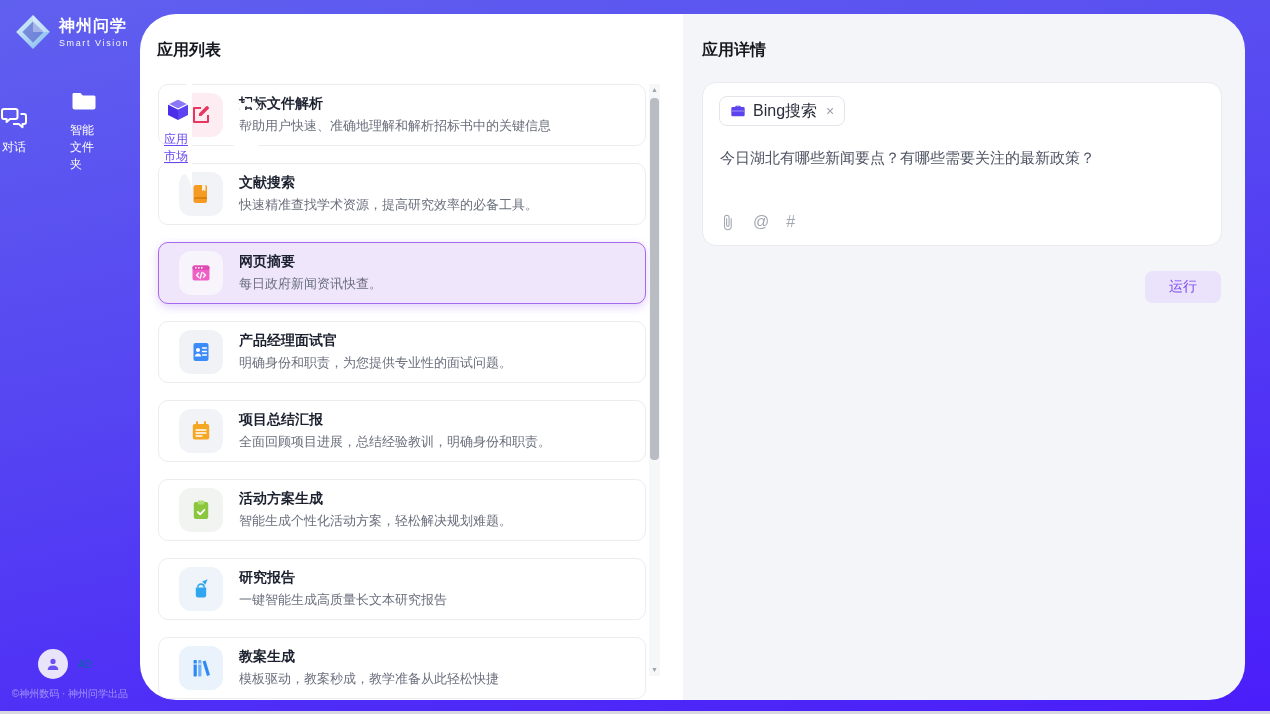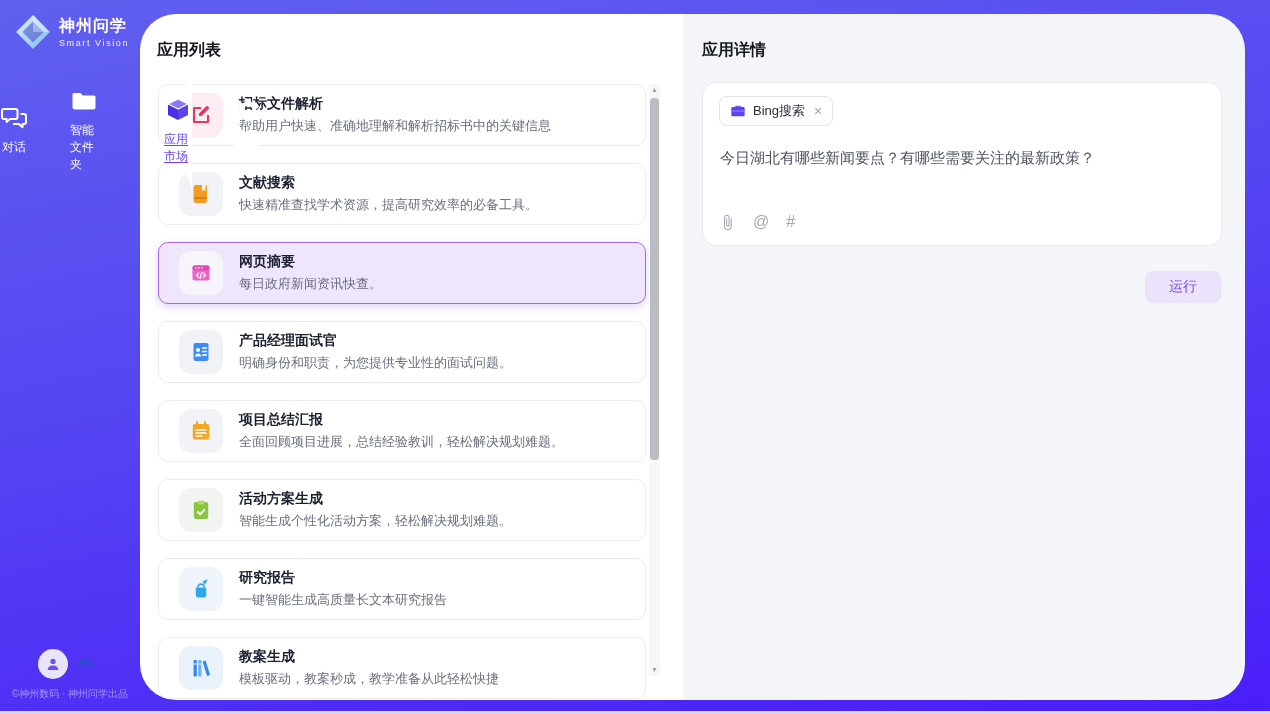--- a/index.html
+++ b/index.html
@@ -53,21 +53,21 @@
   
   .scrollbar { position:absolute; right:23px; top:70px; width:11px; height:592px; background:#f6f7f9; border-radius:2px; }
   .scroll-arrow { position:absolute; left:0; width:11px; height:12px; text-align:center; font-size:7px; line-height:12px; color:#9ea3ad; cursor:pointer; }
   .scroll-arrow.up { top:0; } .scroll-arrow.down { bottom:0; }
   .scroll-thumb { position:absolute; left:1px; top:14px; width:9px; height:362px; background:#b9bcc3; border-radius:4px; cursor:pointer; }
   
   .prompt-card { position:absolute; left:19px; top:68px; width:520px; height:164px; background:#fff; border:1px solid #e9e9ef; border-radius:14px; }
   .tool-tag { position:absolute; left:16px; top:13px; height:30px; display:inline-flex; align-items:center; gap:7px;
     padding:0 10px; background:#fff; border:1px solid #e4e4ea; border-radius:8px; cursor:pointer; }
   .tool-tag svg { width:16px; height:16px; display:block; }
-  .tag-label { font-size:13px; color:#2a2e3a; }
+  .tag-label { font-size:16px; color:#2a2e3a; }
   .tag-close { font-size:14px; color:#9aa0ab; margin-left:2px; cursor:pointer; }
   .prompt-text { position:absolute; left:17px; top:64px; right:16px; font-size:15px; color:#4c5261; line-height:1.5; cursor:text; }
   .composer-icons { position:absolute; left:16px; bottom:14px; display:flex; gap:17px; align-items:center; }
   .composer-icons .icn { cursor:pointer; display:flex; align-items:center; }
   .composer-icons .icn svg { width:17px; height:17px; fill:#a2a6b0; }
   .glyph { font-size:16px; color:#a2a6b0; }
   .run-button { position:absolute; right:24px; top:257px; padding:7px 24px; background:var(--run-bg,#ebe2fb);
     color:var(--run-text,#7c4bf0); font-size:14px; border-radius:8px; cursor:pointer; }
   .bottom-strip { position:absolute; left:0; bottom:0; width:100%; height:3px; background:#d9d8e0; z-index:5; }
 </style>
@@ -206,21 +206,21 @@
         <div class="app-card">
           <span class="app-icon" style="background: rgb(242, 243, 246);">
             <svg viewBox="0 0 24 24">
               <rect x="3.8" y="5" width="16.4" height="15.4" rx="2" fill="#f5a623"></rect>
               <path d="M8 3v4M16 3v4" stroke="#f5a623" stroke-width="2" stroke-linecap="round"></path>
               <path d="M7 11h10M7 14h10M7 17h6" stroke="#fff" stroke-width="1.3" stroke-linecap="round"></path>
             </svg>
           </span>
           <div class="app-texts">
             <div class="app-name">项目总结汇报</div>
-            <div class="app-desc">全面回顾项目进展，总结经验教训，轻松解决规划难题。</div>
+            <div class="app-desc">全面回顾项目进展，总结经验教训，明确身份和职责。</div>
           </div>
         </div>
         <div class="app-card">
           <span class="app-icon" style="background: rgb(242, 244, 241);">
             <svg viewBox="0 0 24 24">
               <rect x="4.8" y="4" width="14.4" height="17" rx="2" fill="#8bc63f"></rect>
               <rect x="8.8" y="2.4" width="6.4" height="4" rx="1" fill="#aedd74"></rect>
               <path d="M8.8 14l2.3 2.3 4.3-4.5" stroke="#fff" stroke-width="1.8" fill="none" stroke-linecap="round" stroke-linejoin="round"></path>
             </svg>
           </span>

